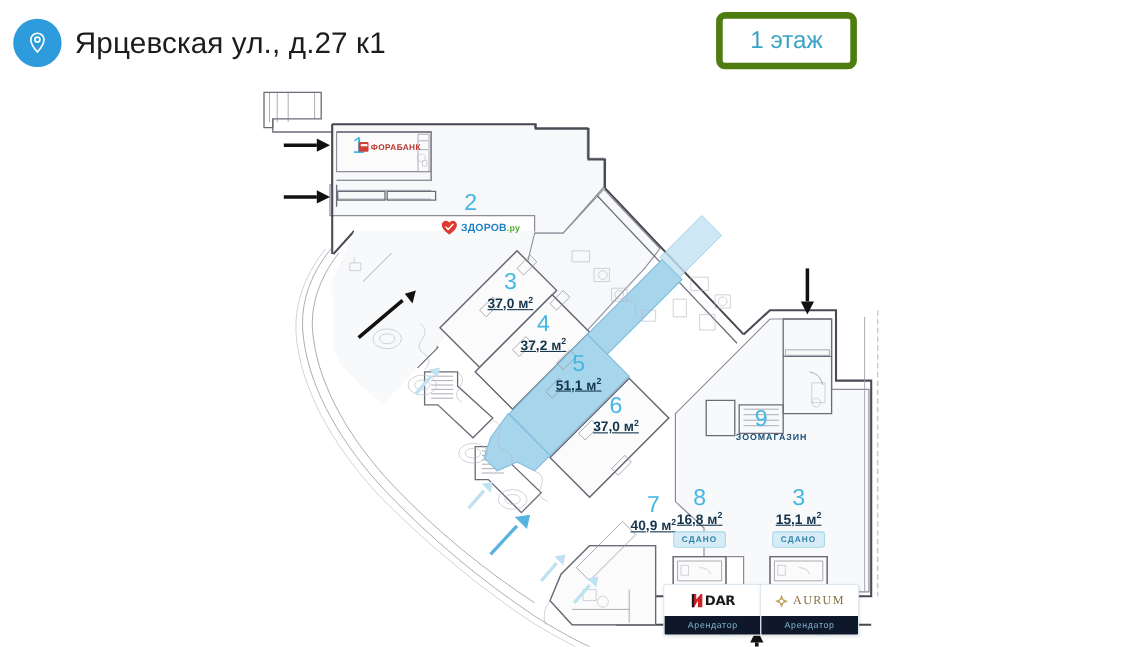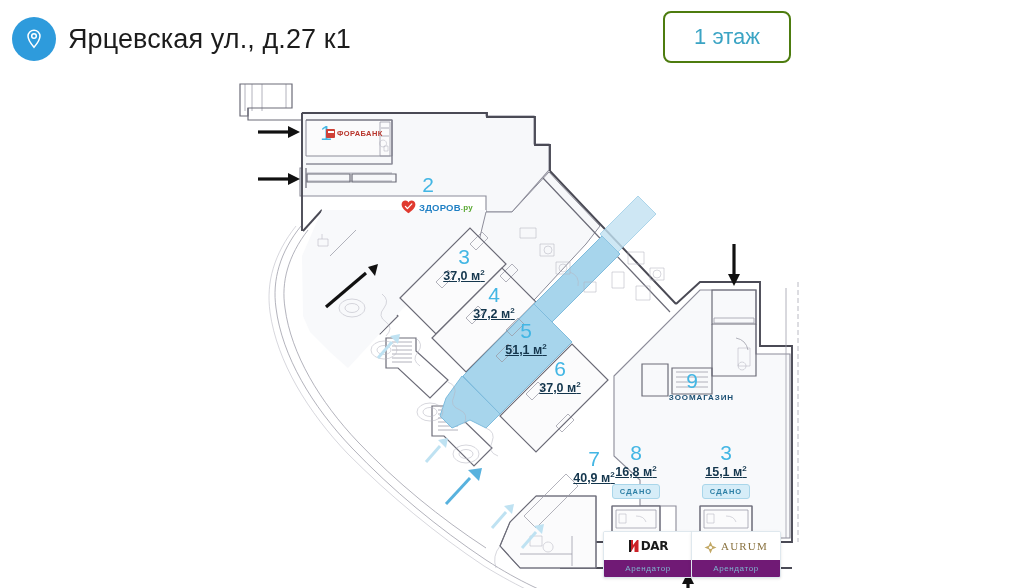--- a/index.html
+++ b/index.html
@@ -39,23 +39,23 @@
     left: 68px; top: 17px;
     height: 44px;
     line-height: 44px;
     font-size: 27px;
     color: #1c1c1c;
     white-space: nowrap;
     letter-spacing: .1px;
   }
   #floor-button {
     position: absolute;
-    right: 20px; top: 11px;
+    right: 32px; top: 11px;
     width: 128px; height: 52px;
-    border: 2px solid #4d7c0f;
+    border: 6px solid #4d7c0f;
     border-radius: 8px;
     background: #ffffff;
     color: #3ba4c4;
     font-size: 22px;
     display: flex;
     align-items: center;
     justify-content: center;
     box-sizing: border-box;
     cursor: pointer;
   }
@@ -193,21 +193,21 @@
   }
   .tenant-logo {
     height: 28px;
     display: flex;
     align-items: center;
     justify-content: center;
     background: #ffffff;
   }
   .tenant-foot {
     height: 17px;
-    background: #701a75;
+    background: #0f172a;
     color: #7fb4cf;
     font-size: 8px;
     letter-spacing: .6px;
     display: flex;
     align-items: center;
     justify-content: center;
   }
   
   .logo-dar { display: flex; align-items: center; }
   .logo-dar .d-mark {

